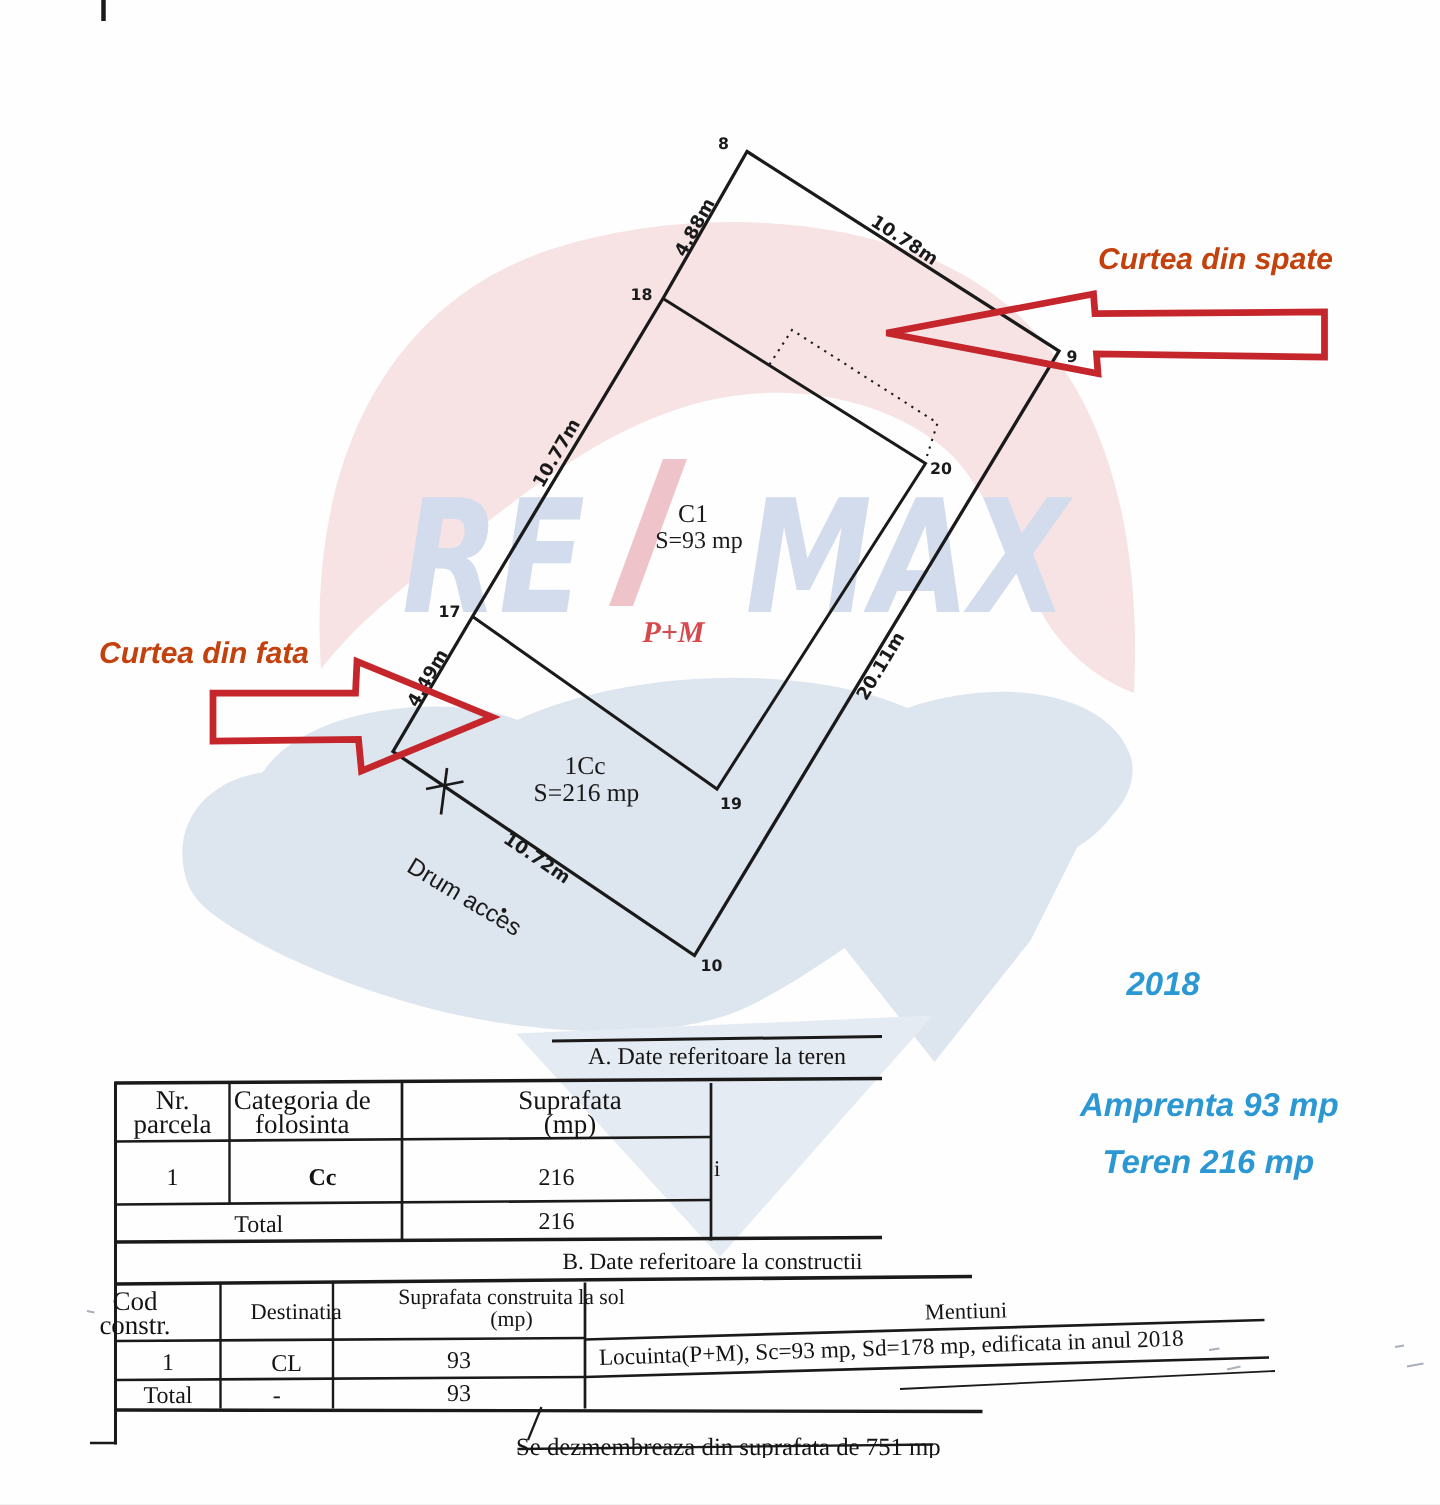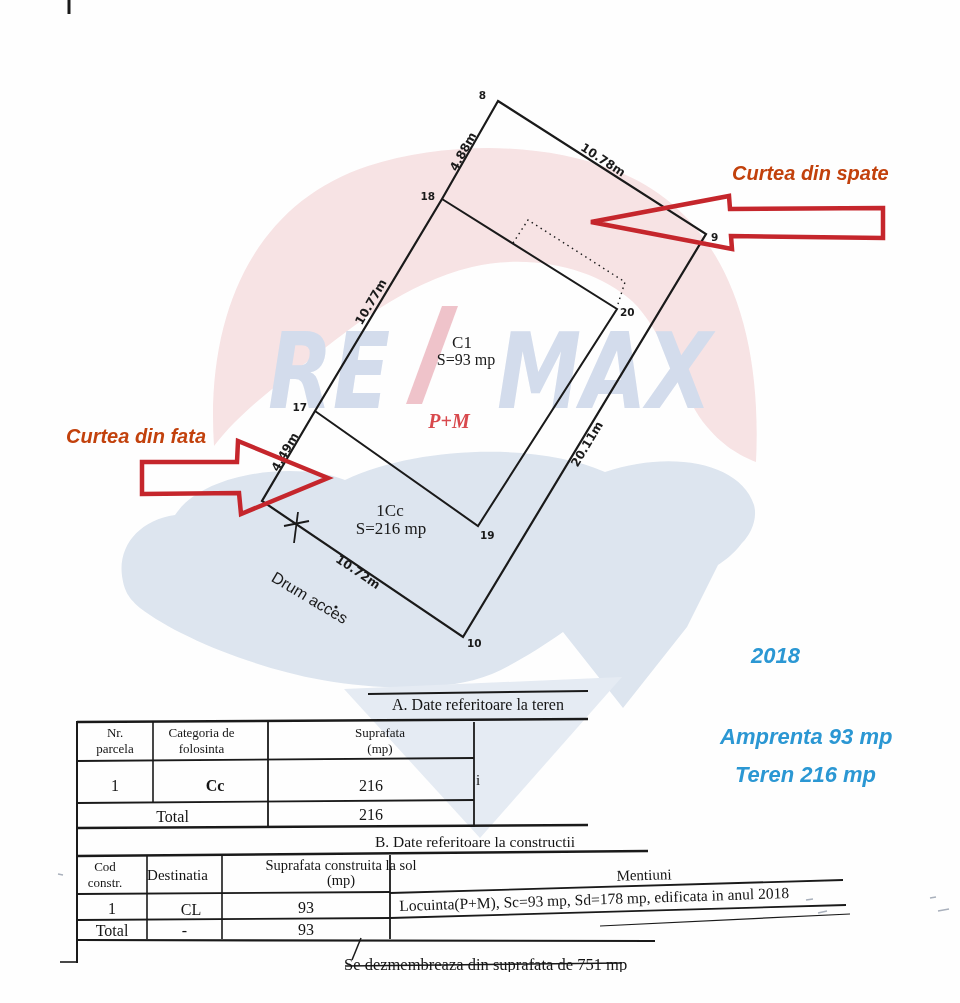--- a/index.html
+++ b/index.html
@@ -7,21 +7,21 @@
         font-family:"Liberation Serif",serif;color:#141414;}
   .abs{position:absolute;}
   svg{position:absolute;left:0;top:0;}
   .txt{position:absolute;white-space:nowrap;}
   .ctr{text-align:center;}
   .red-label{font-family:"Liberation Sans",sans-serif;font-weight:bold;font-style:italic;
              font-size:20px;color:#c2410c;}
   .blue-label{font-family:"Liberation Sans",sans-serif;font-weight:bold;font-style:italic;
               font-size:22px;color:#2b97d3;}
   .tserif{font-size:16px;line-height:16px;}
-  .th2{font-size:13px;line-height:16px;text-align:center;}
+  .th2{font-size:18px;line-height:16px;text-align:center;}
   .cell{font-size:16px;text-align:center;}
   .clip2{height:17px;overflow:hidden;}
 </style>
 </head>
 <body>
 
 <div class="page">
 
   <svg width="960" height="1003" viewBox="0 0 960 1003">
 
@@ -142,25 +142,25 @@
     <div>(mp)</div>
   </div>
   <div class="abs cell" style="left:77px;top:777px;width:76px;">1</div>
   <div class="abs cell" style="left:153px;top:777px;width:124px;font-weight:bold;">Cc</div>
   <div class="abs cell" style="left:268px;top:777px;width:206px;">216</div>
   <div class="abs cell" style="left:77px;top:808px;width:191px;">Total</div>
   <div class="abs cell" style="left:268px;top:806px;width:206px;">216</div>
   <div class="abs" style="left:476px;top:772px;font-size:15px;">i</div>
 
   <div class="abs ctr" style="left:360px;top:833px;width:230px;font-size:15.5px;">B. Date referitoare la constructii</div>
-  <div class="abs th2" style="left:77px;top:859px;width:56px;">
+  <div class="abs th2" style="left:62px;top:859px;width:56px;">
     <div>Cod</div>
     <div>constr.</div>
   </div>
-  <div class="abs ctr" style="left:147px;top:867px;width:61px;font-size:15px;">Destinatia</div>
+  <div class="abs ctr" style="left:147px;top:867px;width:61px;font-size:15px;padding-left:20px;">Destinatia</div>
   <div class="abs th2" style="left:222px;top:858px;width:168px;font-size:14.5px;line-height:15px;padding-left:35px;">
     <div>Suprafata construita la sol</div>
     <div>(mp)</div>
   </div>
   <div class="abs ctr" style="left:604px;top:867px;width:80px;font-size:15px;transform:rotate(-1.5deg);">Mentiuni</div>
   <div class="abs cell" style="left:77px;top:900px;width:70px;">1</div>
   <div class="abs cell" style="left:147px;top:901px;width:88px;">CL</div>
   <div class="abs cell" style="left:222px;top:899px;width:168px;">93</div>
   <div class="txt" style="left:399px;top:897px;font-size:15.5px;transform:rotate(-1.9deg);transform-origin:left top;">Locuinta(P+M),  Sc=93 mp, Sd=178 mp, edificata in anul 2018</div>
   <div class="abs cell" style="left:77px;top:922px;width:70px;">Total</div>

